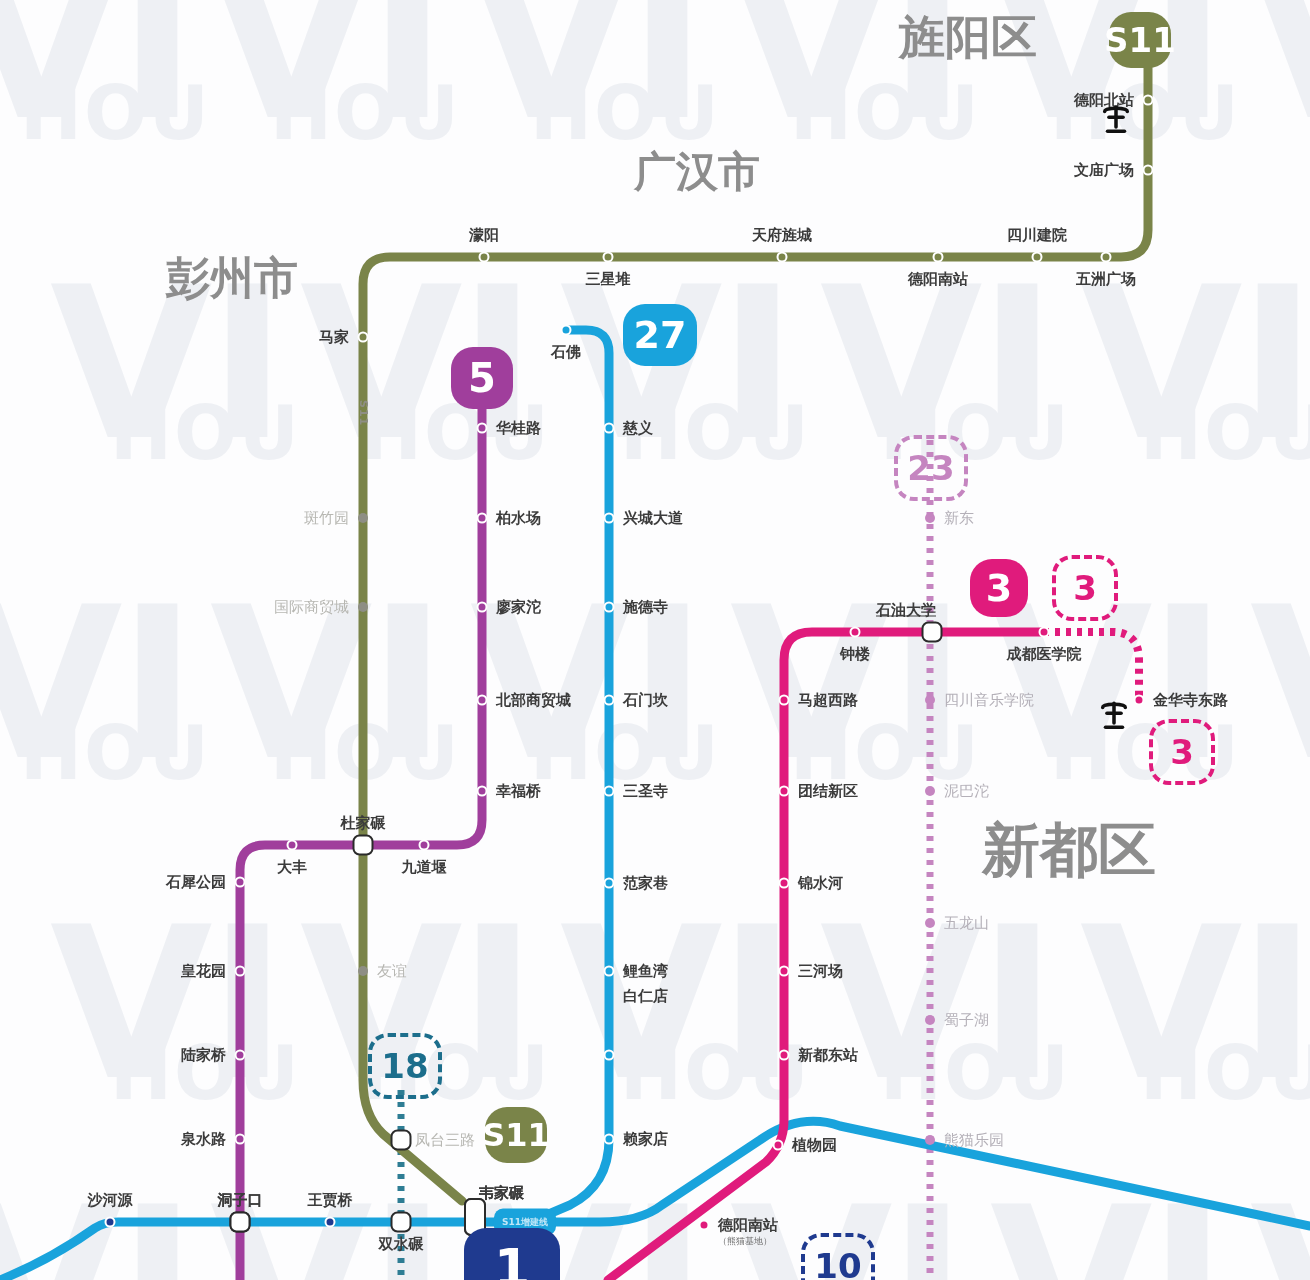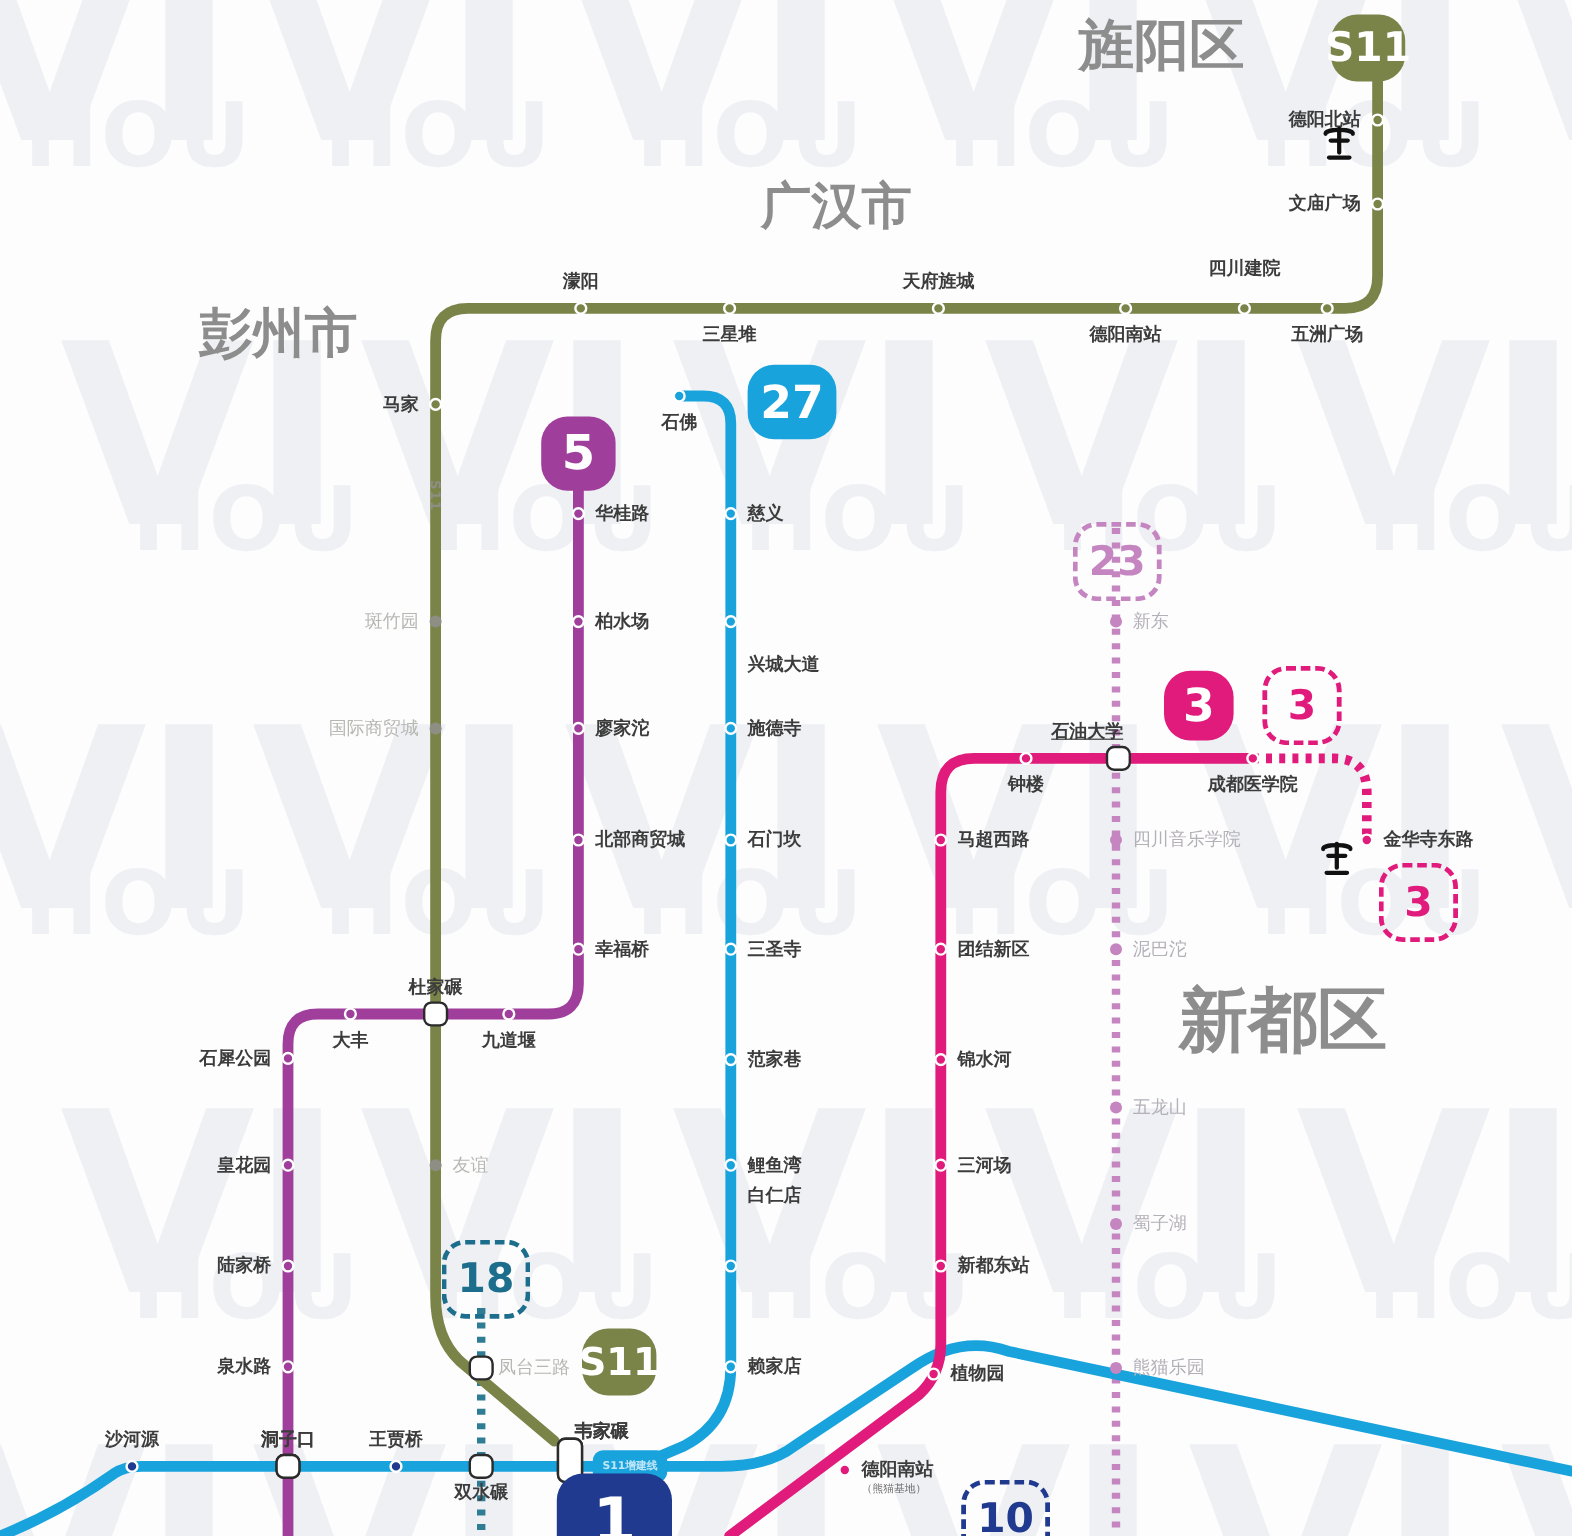--- a/index.html
+++ b/index.html
@@ -140,21 +140,21 @@
       <div class="district" style="left: 697px; top: 172px; font-size: 42px;">广汉市</div>
       <div class="district" style="left: 232px; top: 278px; font-size: 44px;">彭州市</div>
       <div class="district" style="left: 1069px; top: 851px; font-size: 58px;">新都区</div>
       <div class="stn ring" style="left: 1148px; top: 100px; background: rgb(122, 132, 73);"></div>
       <div class="lbl l" style="left: 1134px; top: 100px;">德阳北站</div>
       <div class="stn ring" style="left: 1148px; top: 170px; background: rgb(122, 132, 73);"></div>
       <div class="lbl l" style="left: 1134px; top: 170px;">文庙广场</div>
       <div class="stn ring" style="left: 1106px; top: 257px; background: rgb(122, 132, 73);"></div>
       <div class="lbl c" style="left: 1106px; top: 279px;">五洲广场</div>
       <div class="stn ring" style="left: 1037px; top: 257px; background: rgb(122, 132, 73);"></div>
-      <div class="lbl c" style="left: 1037px; top: 224px;">四川建院</div>
+      <div class="lbl c" style="left: 1037px; top: 235px;">四川建院</div>
       <div class="stn ring" style="left: 938px; top: 257px; background: rgb(122, 132, 73);"></div>
       <div class="lbl c" style="left: 938px; top: 279px;">德阳南站</div>
       <div class="stn ring" style="left: 782px; top: 257px; background: rgb(122, 132, 73);"></div>
       <div class="lbl c" style="left: 782px; top: 235px;">天府旌城</div>
       <div class="stn ring" style="left: 608px; top: 257px; background: rgb(122, 132, 73);"></div>
       <div class="lbl c" style="left: 608px; top: 279px;">三星堆</div>
       <div class="stn ring" style="left: 484px; top: 257px; background: rgb(122, 132, 73);"></div>
       <div class="lbl c" style="left: 484px; top: 235px;">濛阳</div>
       <div class="stn ring" style="left: 363px; top: 337px; background: rgb(122, 132, 73);"></div>
       <div class="lbl l" style="left: 349px; top: 337px;">马家</div>
@@ -192,21 +192,21 @@
       <div class="lbl l" style="left: 226px; top: 1055px;">陆家桥</div>
       <div class="stn ring" style="left: 240px; top: 1139px; background: rgb(160, 62, 156);"></div>
       <div class="lbl l" style="left: 226px; top: 1139px;">泉水路</div>
       <div class="xfer" style="width: 17px; height: 17px; left: 240px; top: 1222px;"></div>
       <div class="lbl c" style="left: 240px; top: 1200px;">洞子口</div>
       <div class="stn ring" style="left: 566px; top: 330px; background: rgb(25, 163, 220);"></div>
       <div class="lbl c" style="left: 566px; top: 352px;">石佛</div>
       <div class="stn ring" style="left: 609px; top: 428px; background: rgb(25, 163, 220);"></div>
       <div class="lbl r" style="left: 623px; top: 428px;">慈义</div>
       <div class="stn ring" style="left: 609px; top: 518px; background: rgb(25, 163, 220);"></div>
-      <div class="lbl r" style="left: 623px; top: 518px; margin-top: 36px;">兴城大道</div>
+      <div class="lbl r" style="left: 623px; top: 518px;">兴城大道</div>
       <div class="stn ring" style="left: 609px; top: 607px; background: rgb(25, 163, 220);"></div>
       <div class="lbl r" style="left: 623px; top: 607px;">施德寺</div>
       <div class="stn ring" style="left: 609px; top: 700px; background: rgb(25, 163, 220);"></div>
       <div class="lbl r" style="left: 623px; top: 700px; text-align: right;">石门坎</div>
       <div class="stn ring" style="left: 609px; top: 791px; background: rgb(25, 163, 220);"></div>
       <div class="lbl r" style="left: 623px; top: 791px;">三圣寺</div>
       <div class="stn ring" style="left: 609px; top: 883px; background: rgb(25, 163, 220);"></div>
       <div class="lbl r" style="left: 623px; top: 883px;">范家巷</div>
       <div class="stn ring" style="left: 609px; top: 971px; background: rgb(25, 163, 220);"></div>
       <div class="lbl r" style="left: 623px; top: 971px;">鲤鱼湾</div>

